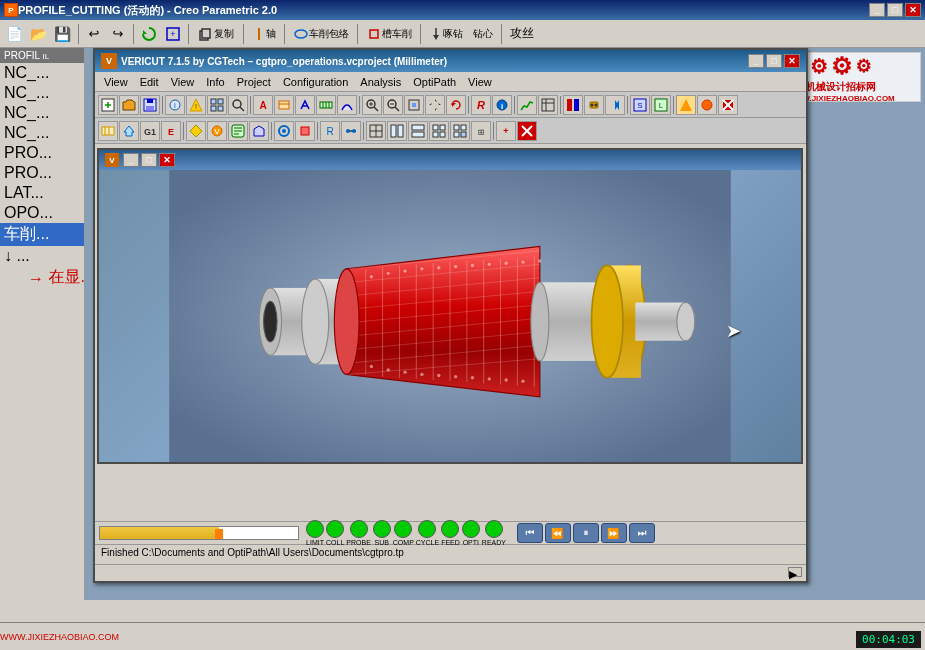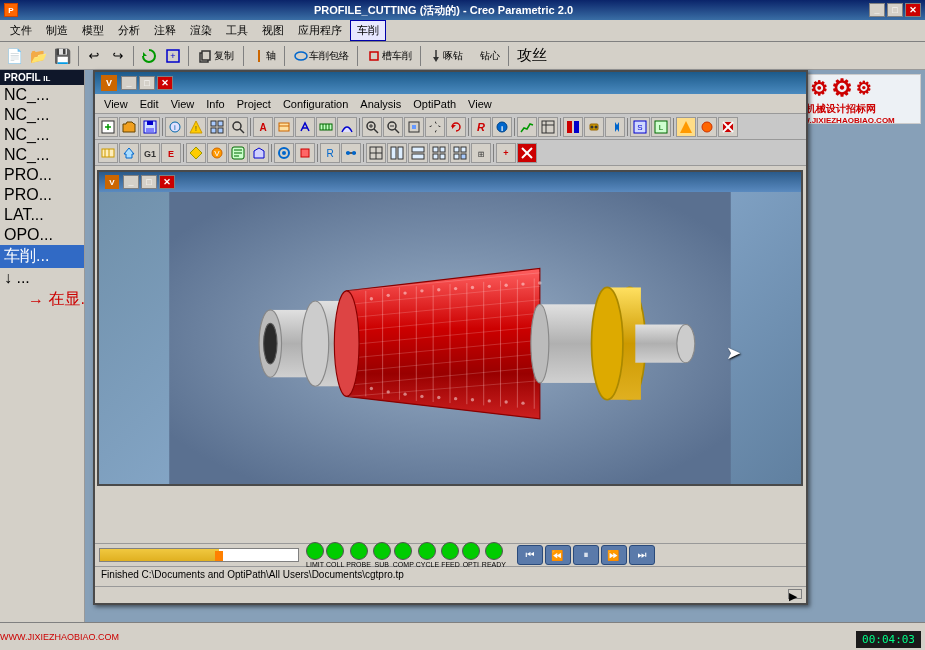--- a/index.html
+++ b/index.html
@@ -26,21 +26,20 @@
       background: linear-gradient(to bottom, #0a246a, #3a6ea5);
       display: flex;
       align-items: center;
       padding: 0 4px;
       color: white;
       font-size: 11px;
       font-weight: bold;
     }
     #creo-titlebar .title-text {
       flex: 1;
-      text-align: center;
       font-size: 11px;
     }
     #creo-titlebar .win-btns {
       display: flex;
       gap: 2px;
     }
     .win-btn {
       width: 16px;
       height: 14px;
       background: #d4d0c8;
@@ -93,25 +92,24 @@
     }
 
     #creo-left {
       width: 85px;
       background: #d4d0c8;
       border-right: 1px solid #999;
       overflow: hidden;
       font-size: 10px;
     }
     #creo-left-title {
-      background: #0f172a;
+      background: #737373;
       color: white;
       font-size: 10px;
       padding: 2px 4px;
-      font-weight: bold;
     }
     .tree-item {
       padding: 1px 4px;
       font-size: 16px;
       white-space: nowrap;
       overflow: hidden;
     }
     .tree-item.selected { background: #316ac5; color: white; }
 
     #creo-main {
@@ -438,32 +436,20 @@
       <div style="width:14px;height:14px;background:#ff6600;border:1px solid #cc4400;font-size:8px;display:flex;align-items:center;justify-content:center;color:white;font-weight:bold;">P</div>
     </div>
     <div class="title-text">PROFILE_CUTTING (活动的) - Creo Parametric 2.0</div>
     <div class="win-btns">
       <div class="win-btn">_</div>
       <div class="win-btn">□</div>
       <div class="win-btn" style="background:#cc0000;color:white;">✕</div>
     </div>
   </div>
 
-  <div id="creo-menubar">
-    <div class="menu-item">文件</div>
-    <div class="menu-item">制造</div>
-    <div class="menu-item">模型</div>
-    <div class="menu-item">分析</div>
-    <div class="menu-item">注释</div>
-    <div class="menu-item">渲染</div>
-    <div class="menu-item">工具</div>
-    <div class="menu-item">视图</div>
-    <div class="menu-item">应用程序</div>
-    <div class="menu-item" style="border:1px solid #0000aa;background:#e8e8ff;">车削</div>
-  </div>
 
   <div id="creo-icon-bar">
 
     <div class="tb-btn">
         <span style="color:#006600;font-size:14px;">📄</span>
       </div>
     <div class="tb-btn">
         <span style="font-size:14px;">📂</span>
       </div>
     <div class="tb-btn">
@@ -520,26 +506,26 @@
     </div>
     <div class="tb-sep"></div>
 
     <div class="tb-btn" style="width:auto;padding:0 3px;">
       <svg width="14" height="14" viewBox="0 0 14 14">
           <line x1="7" y1="1" x2="7" y2="11" stroke="#333" stroke-width="1.5"></line>
           <polygon points="4,8 10,8 7,13" fill="#333"></polygon>
         </svg>
       <span style="font-size:10px;">啄钻</span>
     </div>
-    <div class="tb-btn" style="width:auto;padding:0 3px;margin-left:7px;">
+    <div class="tb-btn" style="width:auto;padding:0 3px;">
       <span style="font-size:10px;">钻心</span>
     </div>
     <div class="tb-sep"></div>
     <div class="tb-btn" style="width:auto;padding:0 3px;">
-      <span style="font-size:15px;">攻丝</span>
+      <span style="font-size:12px;">攻丝</span>
     </div>
   </div>
 
   <div id="creo-body">
 
     <div id="creo-left">
       <div id="creo-left-title">
         <span>PROFIL</span>
         <span style="font-size:8px;">IL</span>
       </div>
@@ -565,20 +551,21 @@
           <div style="font-size:18px;">⚙</div>
         </div>
         <div style="font-size:10px;color:#cc0000;font-weight:bold;">机械设计招标网</div>
         <div class="site-url">WWW.JIXIEZHAOBIAO.COM</div>
       </div>
 
       <div id="vericut-window">
 
         <div id="vericut-titlebar">
           <div style="width:16px;height:16px;background:#cc6600;font-size:9px;color:white;display:flex;align-items:center;justify-content:center;margin-right:4px;font-weight:bold;">V</div>
+          <div class="v-title" style="font-size:10px;">VERICUT 7.1.5 by CGTech – cgtpro_operations.vcproject (Millimeter)</div>
           <div class="v-win-btns">
             <div class="win-btn">_</div>
             <div class="win-btn">□</div>
             <div class="win-btn" style="background:#cc0000;color:white;">✕</div>
           </div>
         </div>
 
         <div id="vericut-menu">
           <div class="v-menu-item">View</div>
           <div class="v-menu-item">Edit</div>

